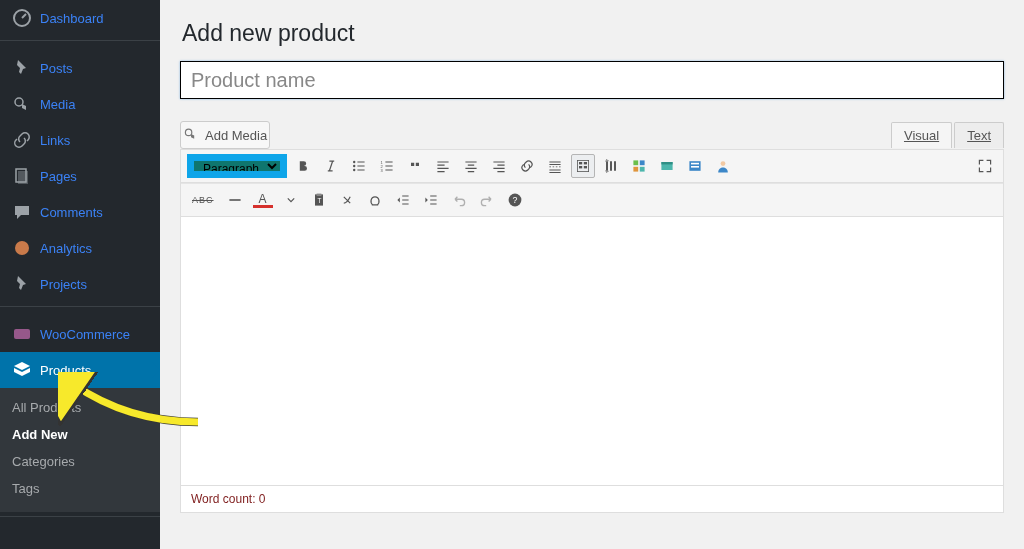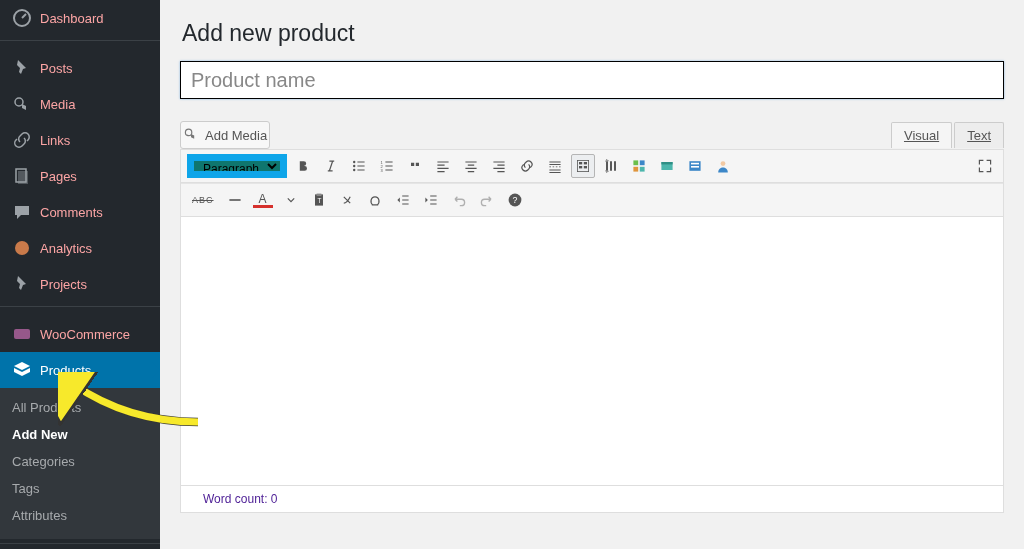--- a/index.html
+++ b/index.html
@@ -19,21 +19,21 @@
     position: absolute;
     left: 0; top: 0; bottom: 0;
     width: 160px;
     background: #23282d;
     color: #eee;
   }
   .menu-item {
     display: flex;
     align-items: center;
     padding: 8px 10px 8px 12px;
-    color: #fca5a5;
+    color: #3b82f6;
     cursor: pointer;
     position: relative;
   }
   .menu-item .icon {
     width: 20px; height: 20px;
     display: inline-flex; align-items: center; justify-content: center;
     color: #9ca2a7;
     margin-right: 8px;
     flex-shrink: 0;
   }
@@ -164,23 +164,23 @@
   }
   .tbtn.boxed { border-color: #b5b5b5; background: #eceef0; }
   .tbtn svg { width: 16px; height: 16px; }
   .color-swatch { width:20px; height:16px; border-bottom:3px solid #d6312d; display:inline-flex; align-items:center; justify-content:center;}
   .editor-area {
     min-height: 268px;
     background: #fff;
   }
   .status-bar {
     border-top: 1px solid #dedede;
-    padding: 6px 22px;
+    padding: 6px 10px;
     font-size: 12px;
-    color: #4c1d95;
+    color: #7f1d1d;
     background: #fff;
   }
   .fs-btn { position:absolute; right:6px; top:4px; }
   
   .ic-blue { fill:#3c87c8; }
   .ic-green { fill:#6bbf4b; }
   .ic-orange { fill:#e0953d; }
   .ic-teal { fill:#4db6ac; }
   .ic-flesh { fill:#f2c9a3; }
   
@@ -279,21 +279,20 @@
           <path d="M10 2l8 4-8 4-8-4z M2 8l8 4 8-4v4l-8 4-8-4z" fill="currentColor"></path>
         </svg>
     </span>
     <span>Products</span>
   </div>
   <div class="submenu">
     <div class="sub-item">All Products</div>
     <div class="sub-item current">Add New</div>
     <div class="sub-item">Categories</div>
     <div class="sub-item">Tags</div>
-    <div class="sub-item">Attributes</div>
   </div>
   <div class="menu-sep"></div>
 
 </nav>
 
 <main class="main">
   <h1 class="page-title">Add new product</h1>
 
   <input type="text" class="title-input" placeholder="Product name" style="">
 

